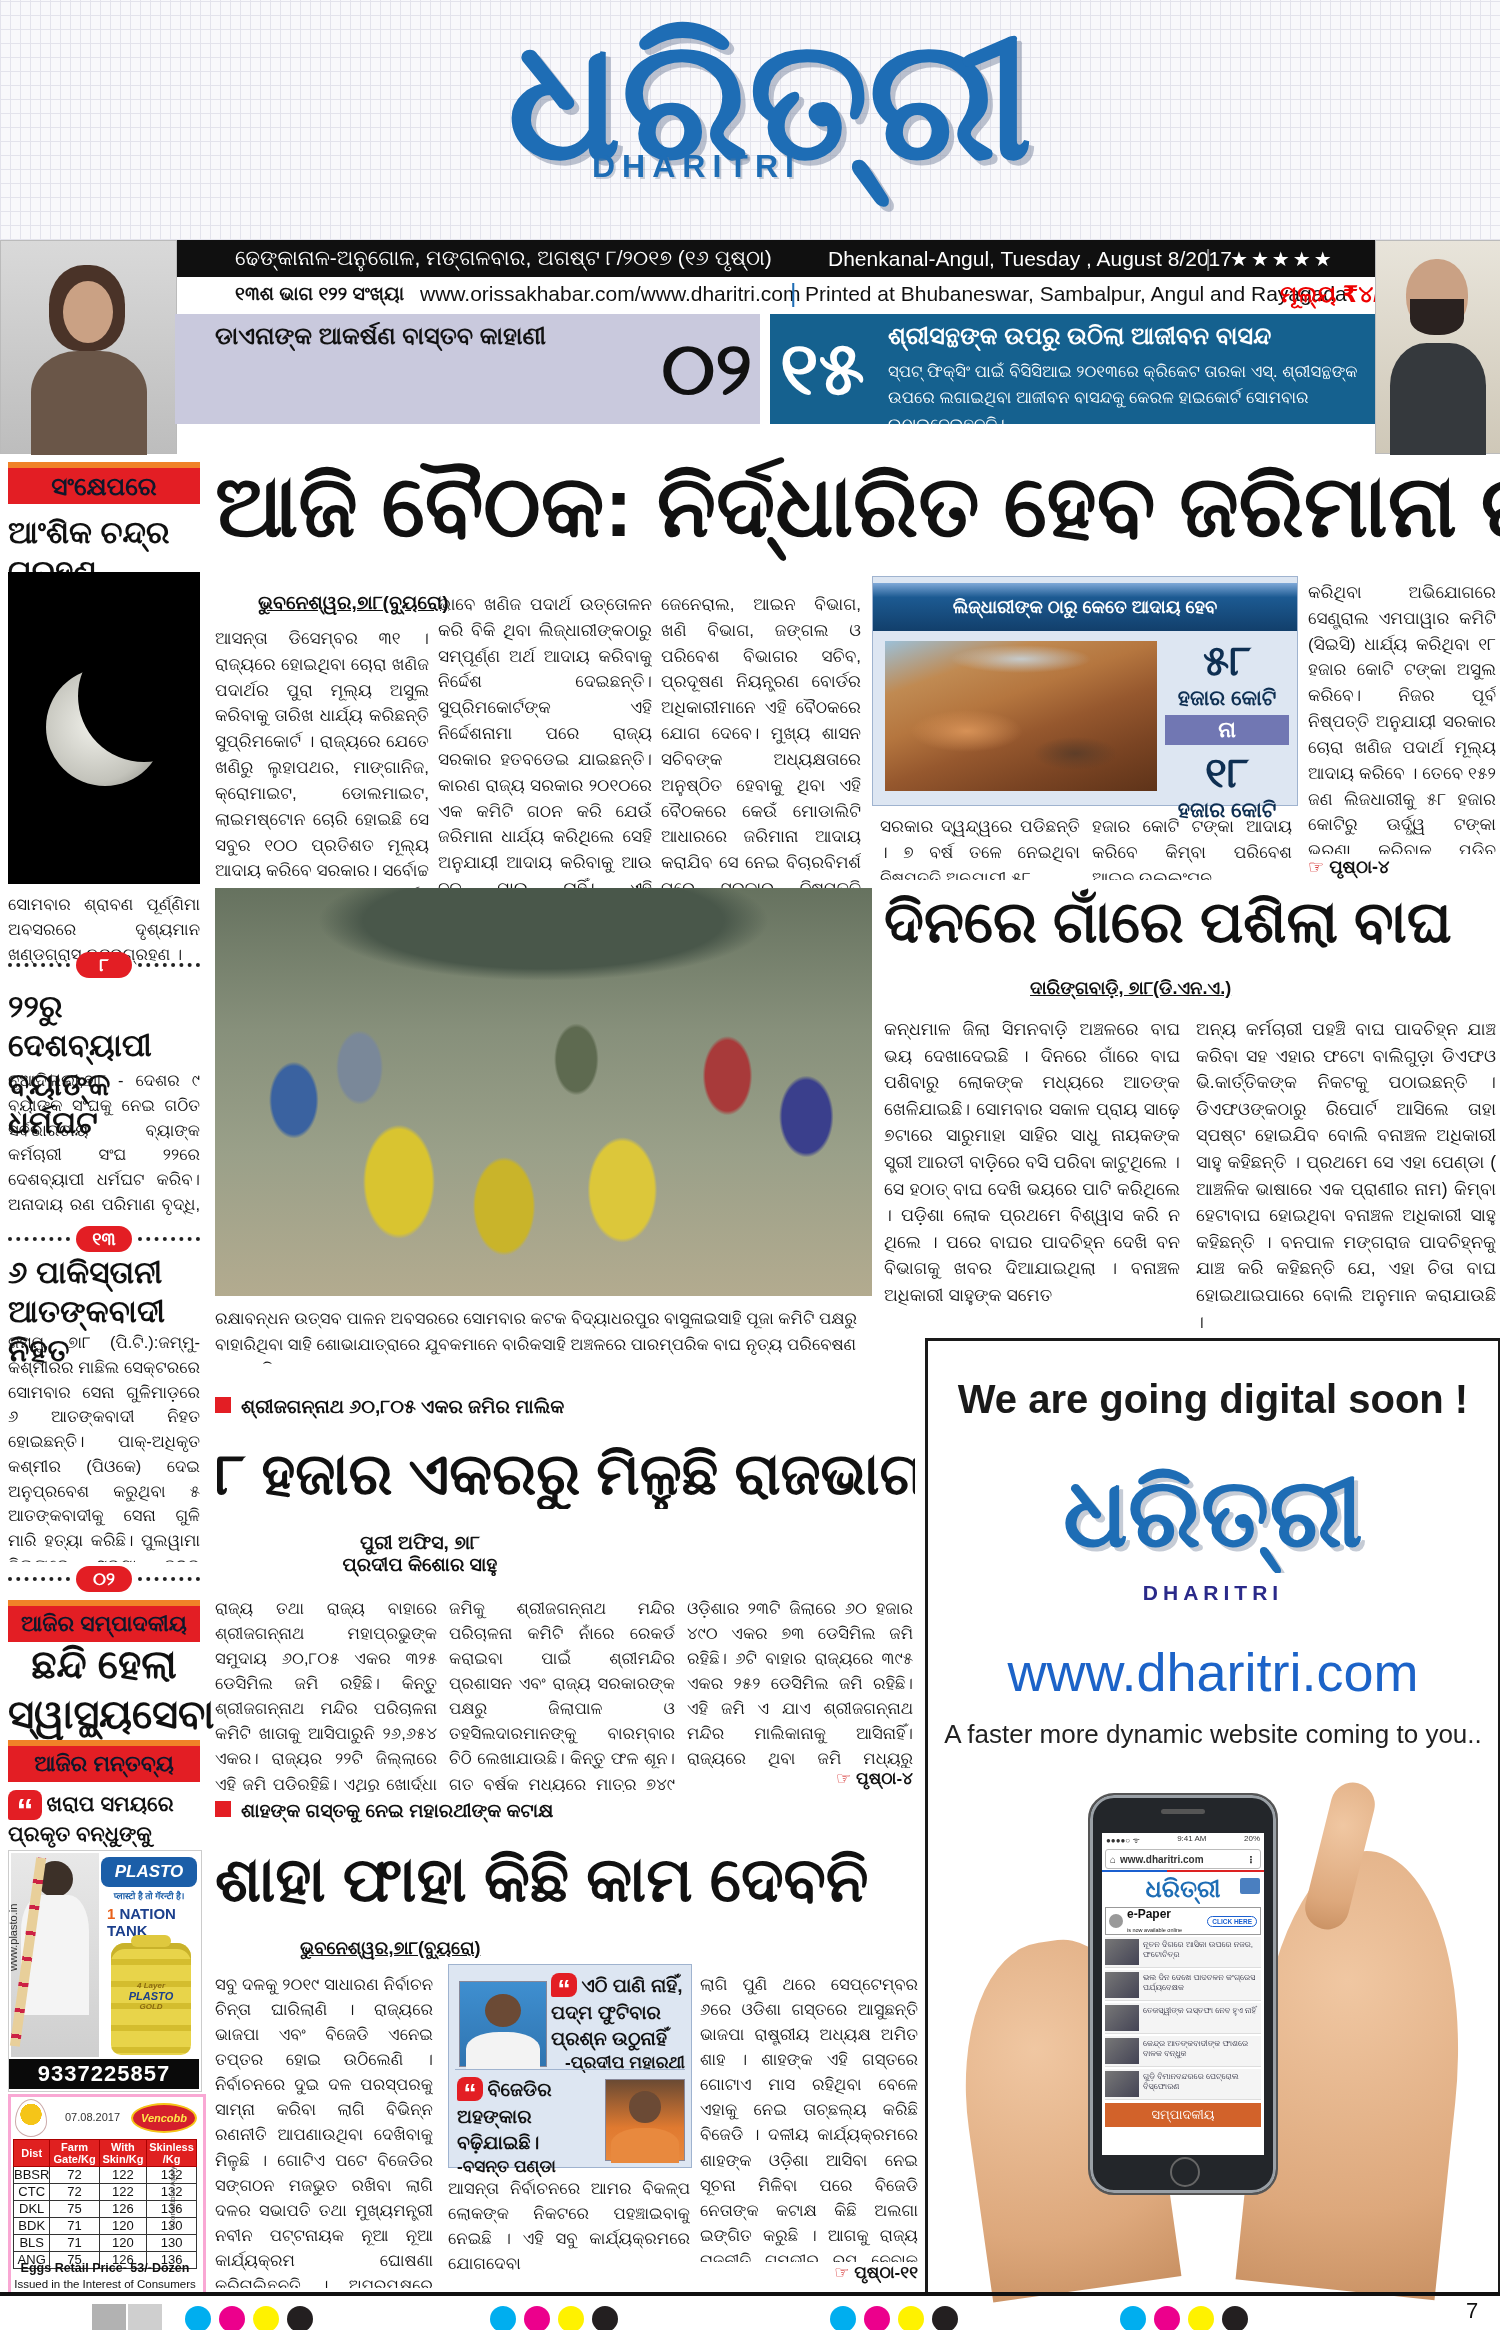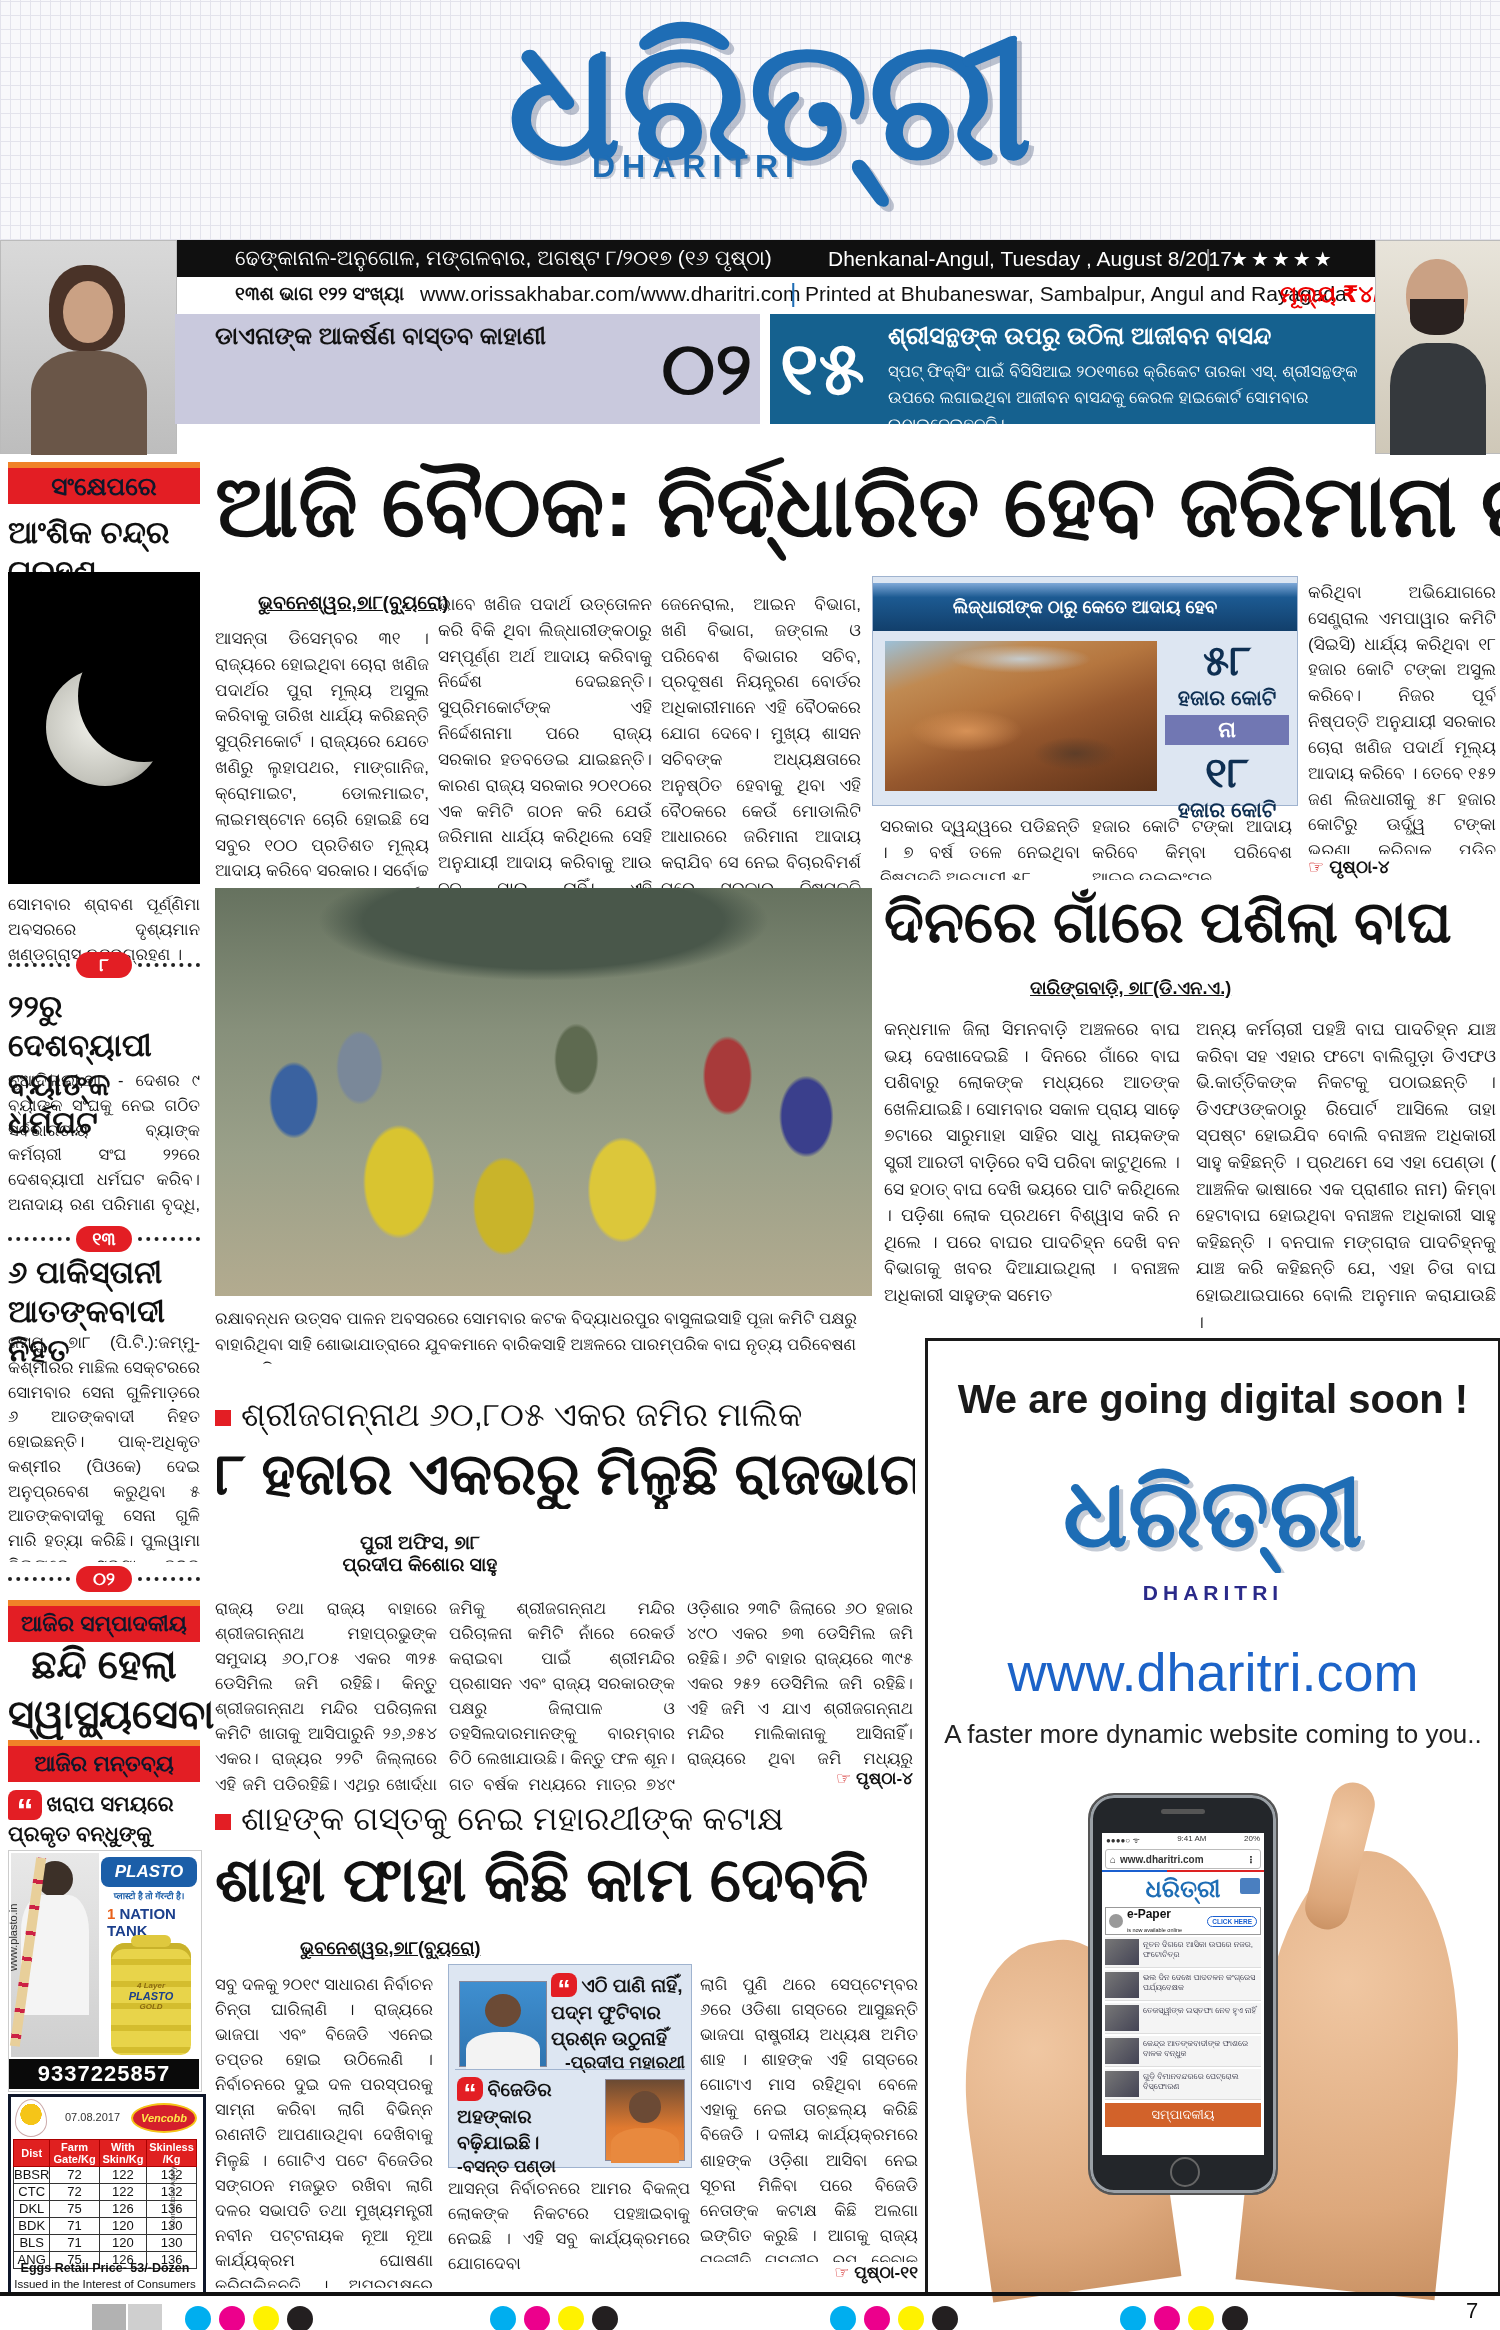--- a/index.html
+++ b/index.html
@@ -85,21 +85,21 @@
     radial-gradient(ellipse 60px 95px at 28% 72%,#d9c430 0 55%,transparent 60%),
     radial-gradient(ellipse 52px 82px at 44% 78%,#c9b42a 0 55%,transparent 60%),
     radial-gradient(ellipse 58px 88px at 62% 74%,#dcc73a 0 55%,transparent 60%),
     radial-gradient(ellipse 40px 62px at 12% 52%,#3a62a0 0 55%,transparent 62%),
     radial-gradient(ellipse 38px 60px at 22% 44%,#7a8899 0 55%,transparent 62%),
     radial-gradient(ellipse 40px 64px at 78% 46%,#a83a3a 0 55%,transparent 62%),
     radial-gradient(ellipse 44px 66px at 90% 56%,#3a3f8c 0 55%,transparent 62%),
     radial-gradient(ellipse 36px 58px at 55% 42%,#5e6a50 0 55%,transparent 62%),
     radial-gradient(ellipse 300px 80px at 50% 8%,#49574a 0 60%,transparent 75%);}
   .caption{font-size:16.5px;line-height:1.55;}
-  .kicker{font-size:33px;font-weight:400;}
+  .kicker{font-size:19px;font-weight:700;}
   .redsq{display:inline-block;width:16px;height:16px;background:var(--red);margin-right:10px;}
   .h-sec{font-size:58px;font-weight:700;white-space:nowrap;}
   
   .qpanel{left:448px;top:1964px;width:242px;height:202px;background:var(--boxbg);border:1px solid #9fb3cf;}
   .qdivider{position:absolute;left:6px;right:6px;top:104px;border-top:1px solid #9fb3cf;}
   .portrait{position:absolute;border:1px solid #889;}
   .p-blue{background:linear-gradient(180deg,#3f8fd0 0%,#2f74b0 100%);}
   .p-saffron{background:linear-gradient(180deg,#6a4a33 0%,#e07a30 60%,#e8883c 100%);}
   .portrait .head{position:absolute;left:50%;top:14%;width:42%;height:40%;margin-left:-21%;border-radius:50%;background:#6b4a35;}
   .portrait .torso{position:absolute;left:50%;bottom:-4%;width:86%;height:44%;margin-left:-43%;border-radius:45% 45% 0 0;background:#f3f3f3;}
@@ -146,21 +146,21 @@
   .nation .one{color:#e8611a;}
   .tank{position:absolute;left:102px;top:92px;width:80px;height:112px;border-radius:14px 14px 10px 10px;
      background:repeating-linear-gradient(180deg,#e8d44a 0 16px,#d4bd2e 16px 22px);box-shadow:inset 0 6px 0 #c9b22a;}
   .tank .cap{position:absolute;left:50%;top:-8px;width:40px;height:12px;margin-left:-20px;border-radius:6px;background:#dfc83e;}
   .tank .lbl{position:absolute;left:0;top:38px;width:100%;text-align:center;font-size:11px;font-weight:700;font-style:italic;color:#1b3f8c;}
   .tank .lbl small{display:block;font-size:8px;color:#8a6a10;}
   .plasto .web{position:absolute;left:-2px;top:120px;font-size:11px;color:#333;transform:rotate(-90deg);transform-origin:left top;}
   .pphone{position:absolute;left:0px;top:208px;width:190px;height:30px;background:#0a0a0a;color:#fff;
      font-size:22px;font-weight:700;text-align:center;line-height:30px;letter-spacing:1px;}
   
-  .eggbox{left:8px;top:2094px;width:192px;height:196px;border:3px solid #0f172a;background:#fff;}
+  .eggbox{left:8px;top:2094px;width:192px;height:196px;border:3px solid #f9a8d4;background:#fff;}
   .egg-head{position:absolute;left:2px;top:2px;width:184px;height:38px;}
   .necc{position:absolute;left:2px;top:0px;width:30px;height:36px;border-radius:50% 50% 50% 50%/60% 60% 40% 40%;
      background:radial-gradient(circle at 50% 40%,#f5c518 40%,#fff 41%);border:1px solid #caa;}
   .egg-date{position:absolute;left:52px;top:12px;font-size:11px;color:#333;}
   .vencobb{position:absolute;right:0px;top:4px;width:62px;height:26px;border-radius:50%;background:#d41f2c;
      color:#ffe94a;font-size:11px;font-weight:700;font-style:italic;text-align:center;line-height:26px;border:2px solid #f5c518;}
   .eggtbl{position:absolute;left:2px;top:42px;width:184px;border-collapse:collapse;font-size:12.5px;padding-left:28px;}
   .eggtbl th{background:#e02020;color:#fff;font-size:11px;padding:1px 0;border:1px solid #a00;line-height:1.1;}
   .eggtbl td{border:1px solid #333;text-align:center;font-size:13px;padding:0;line-height:16px;}
   .egg-f1{position:absolute;left:2px;bottom:18px;width:184px;font-size:12.5px;font-weight:700;text-align:center;}

